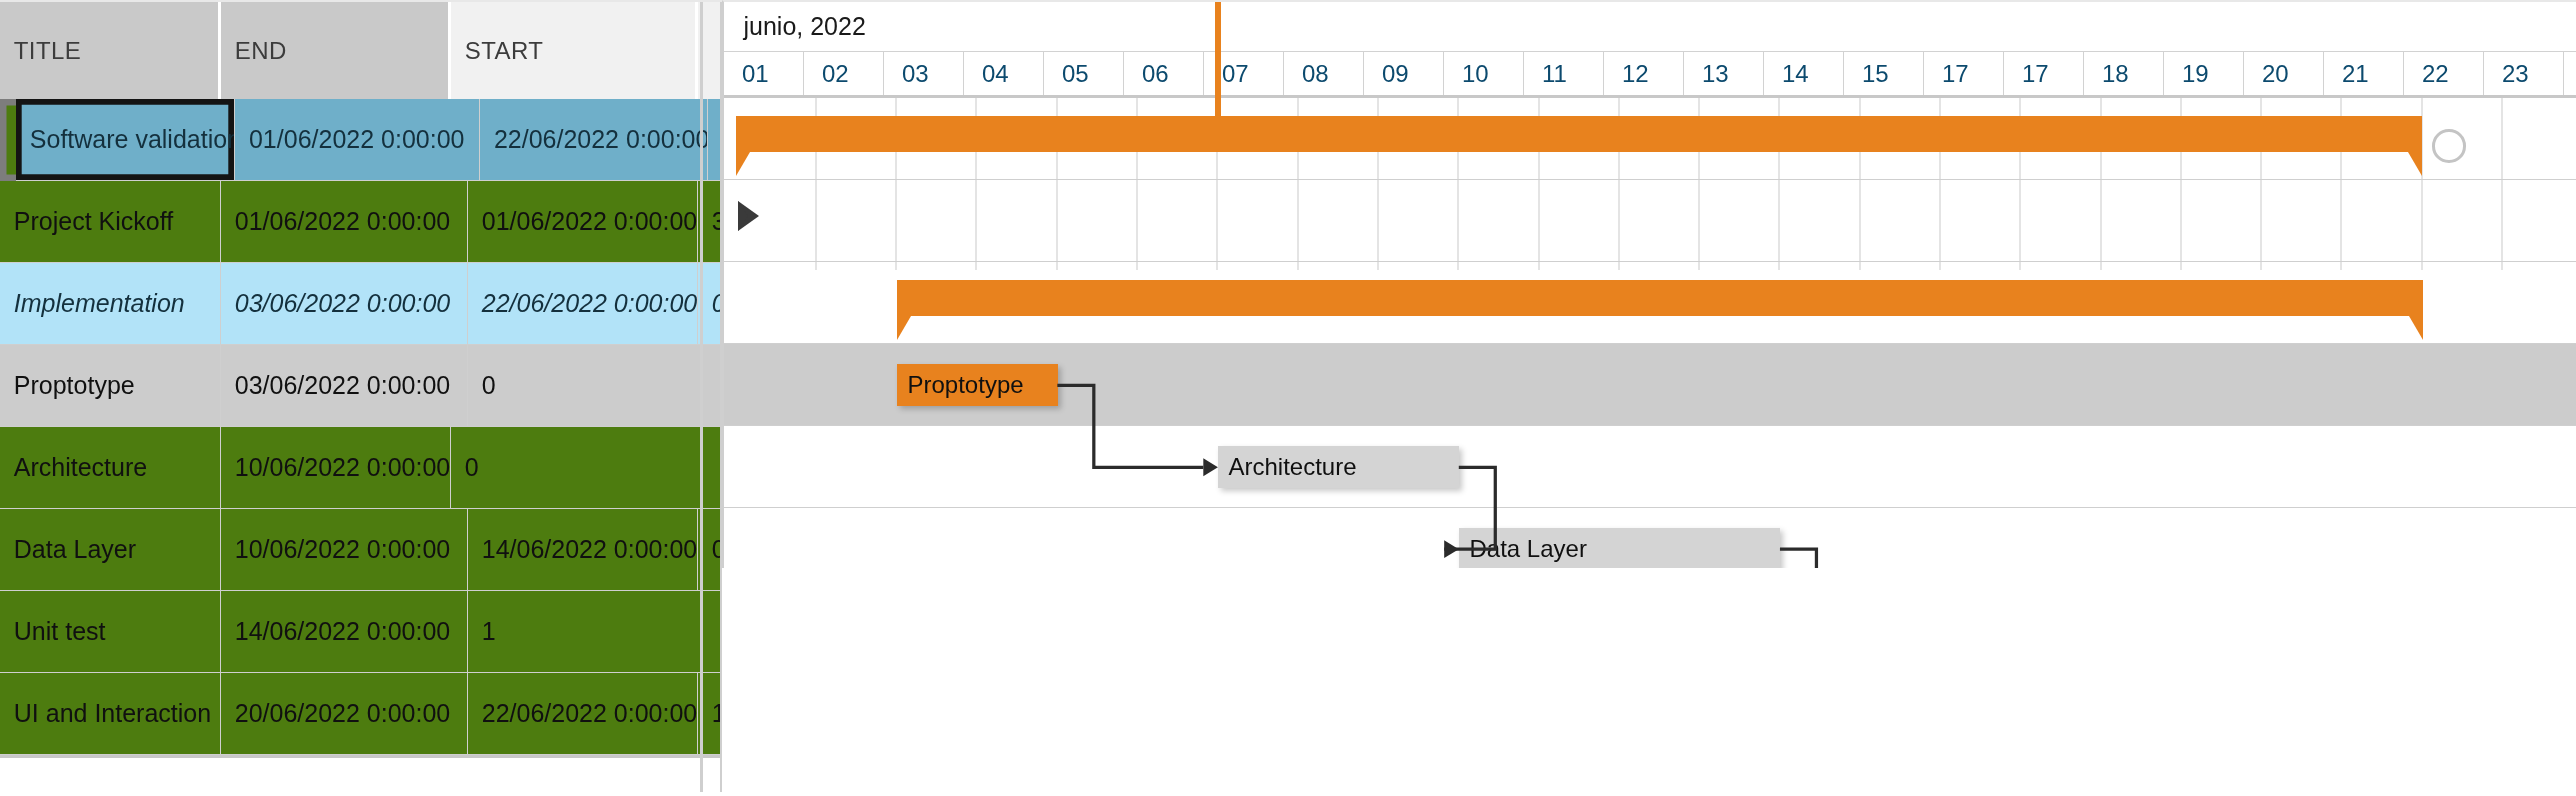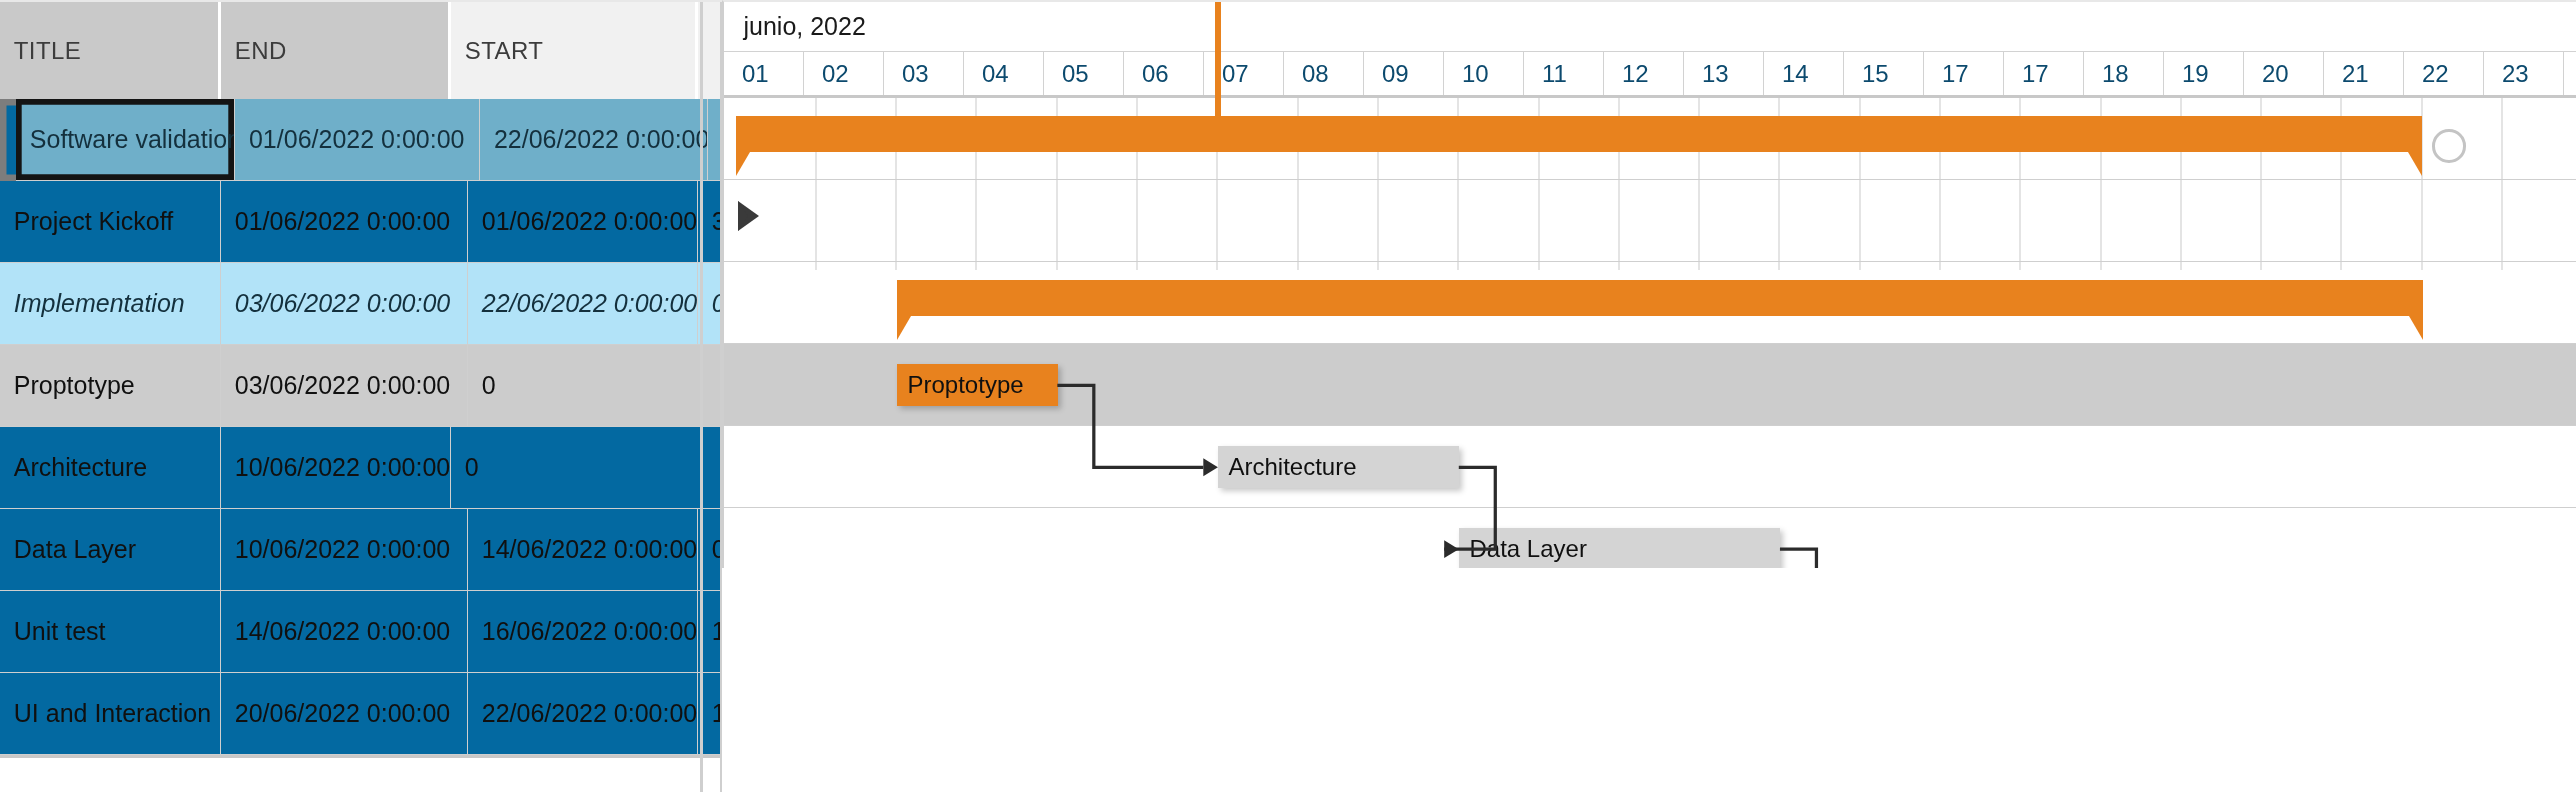--- a/index.html
+++ b/index.html
@@ -9,21 +9,21 @@
     font-family:"Liberation Sans", sans-serif;
     overflow:hidden;
   }
   .app{position:relative;width:2576px;height:796px;display:flex;}
 
   
   .grid-panel{
     position:relative;
     width:722px;height:792px;
     box-sizing:border-box;
-    background:#0369a1;
+    background:#4d7c0f;
     border-top:2.4px solid #e8e8e8;
     overflow:hidden;
   }
   .grid-header{
     display:flex;height:97px;
     box-sizing:border-box;
   }
   .gh-cell{
     box-sizing:border-box;
     display:flex;align-items:center;
@@ -244,21 +244,20 @@
       <div class="row">
         <div class="cell c-title">Data Layer</div>
         <div class="cell c-start">10/06/2022 0:00:00</div>
         <div class="cell c-end">14/06/2022 0:00:00</div>
         <div class="cell c-extra">0</div>
       </div>
 
       <div class="row">
         <div class="cell c-title">Unit test</div>
         <div class="cell c-start">14/06/2022 0:00:00</div>
-        <div class="cell c-end">16/06/2022 0:00:00</div>
         <div class="cell c-extra">1</div>
       </div>
 
       <div class="row">
         <div class="cell c-title">UI and Interaction</div>
         <div class="cell c-start">20/06/2022 0:00:00</div>
         <div class="cell c-end">22/06/2022 0:00:00</div>
         <div class="cell c-extra">1</div>
       </div>
 

